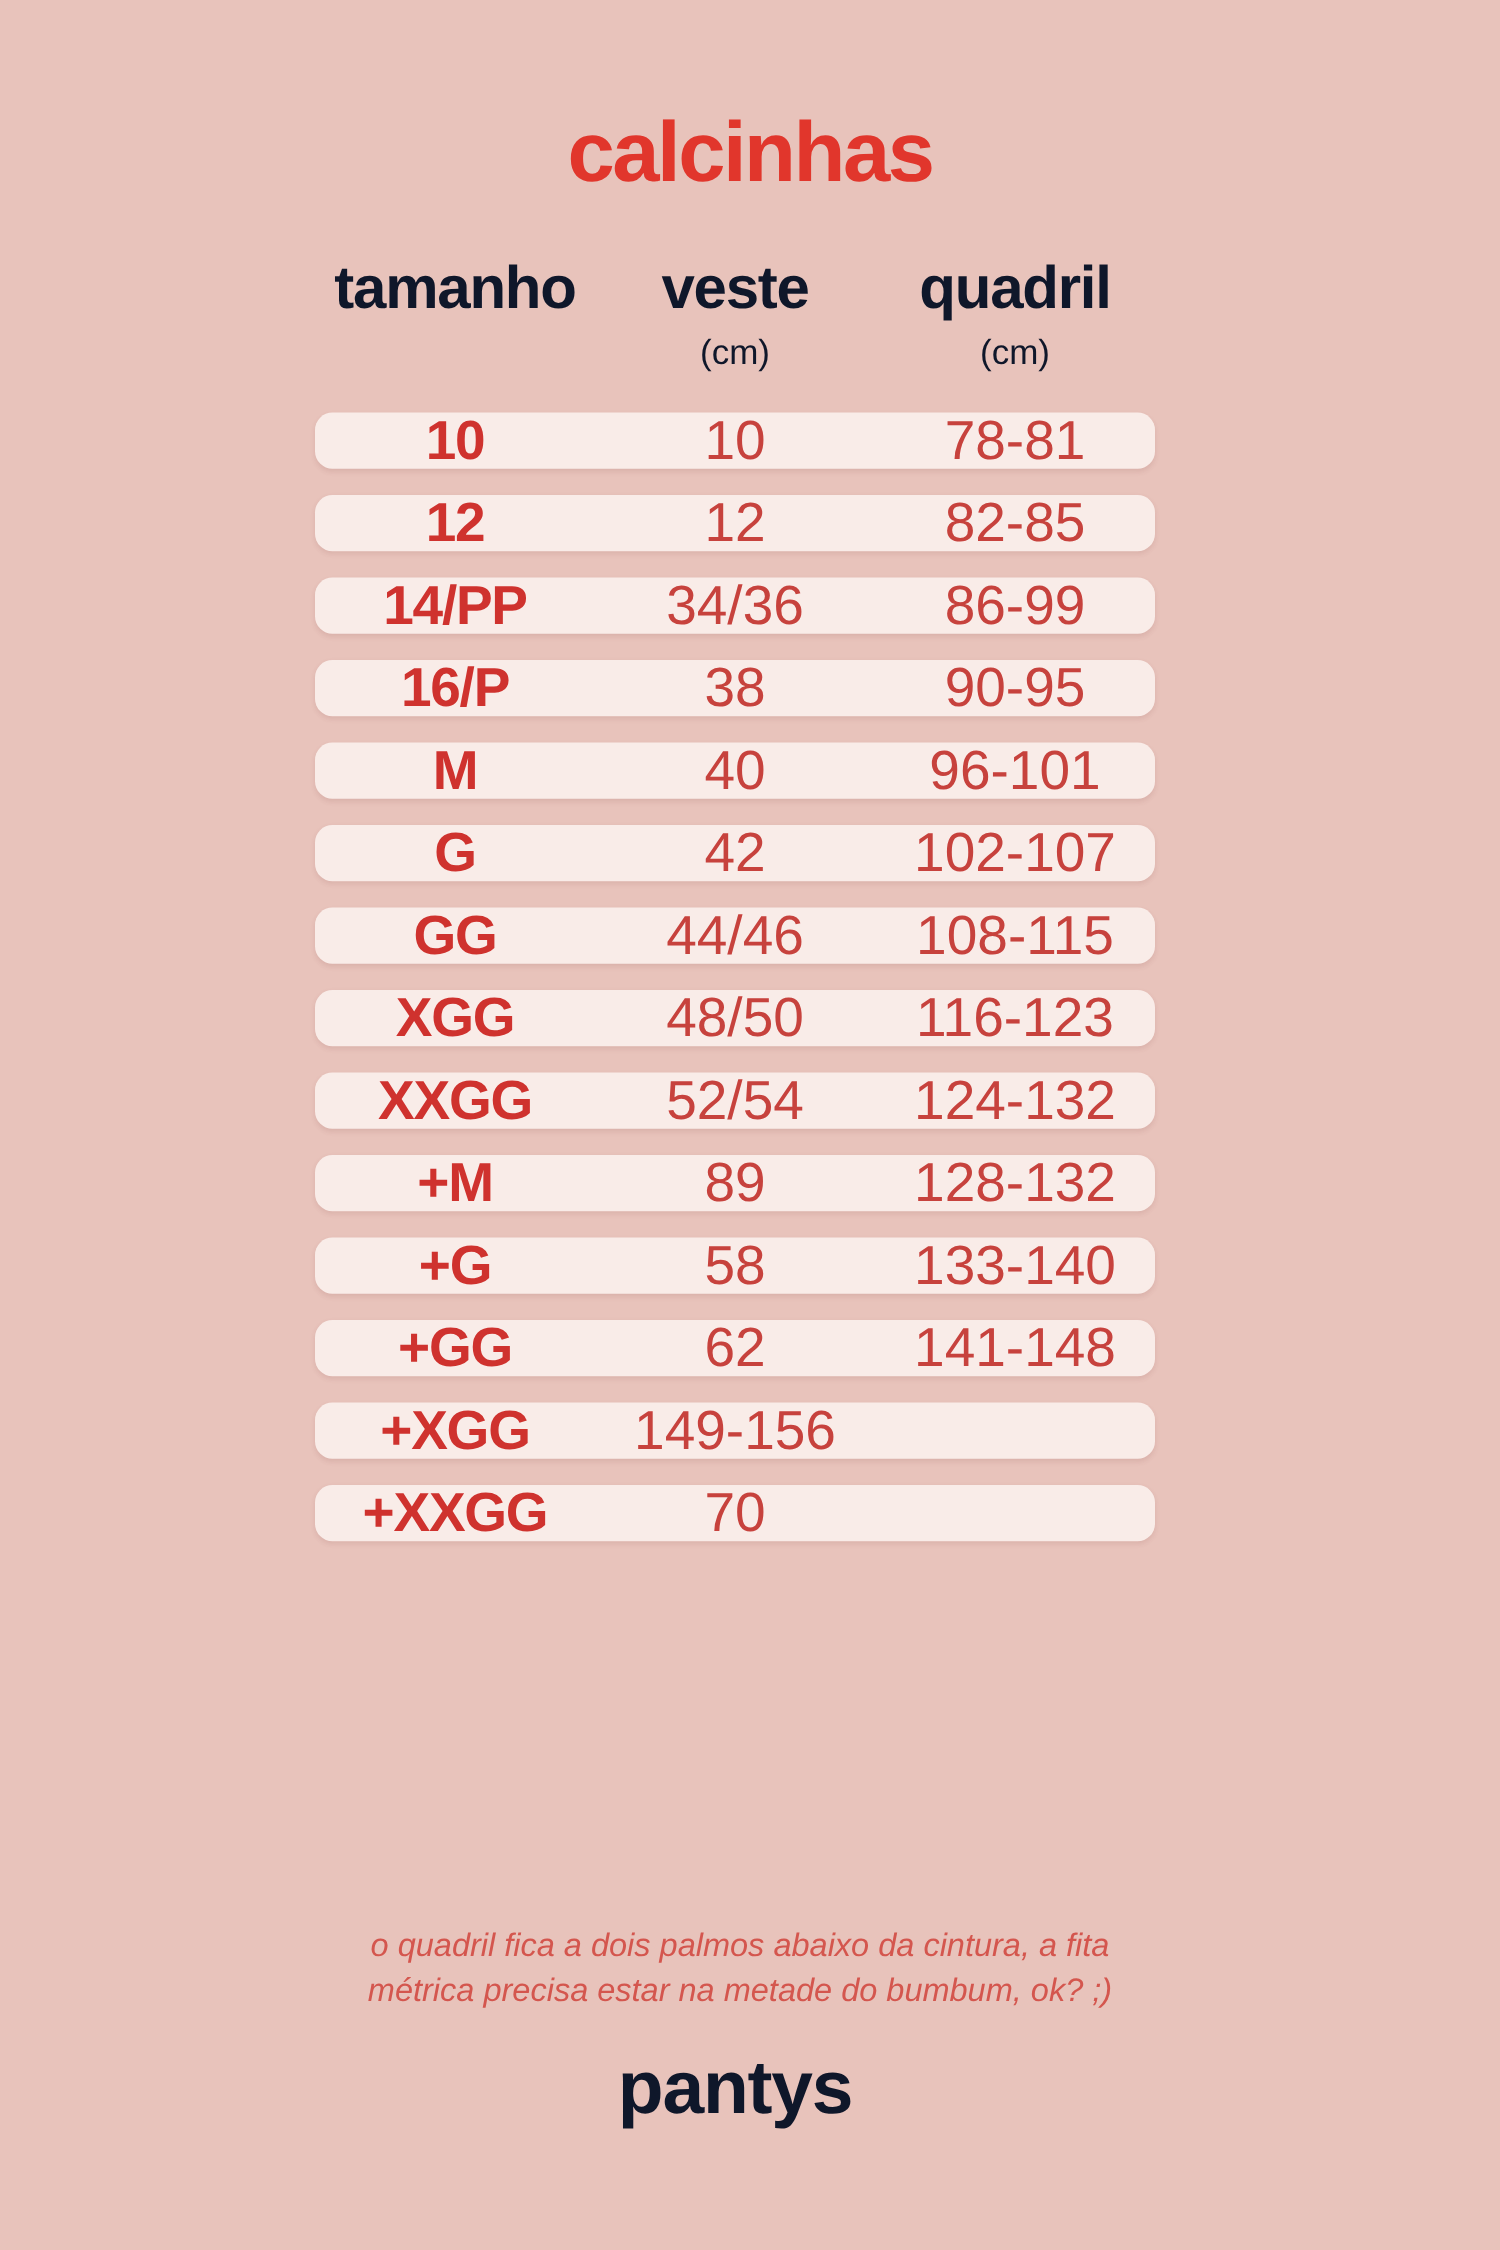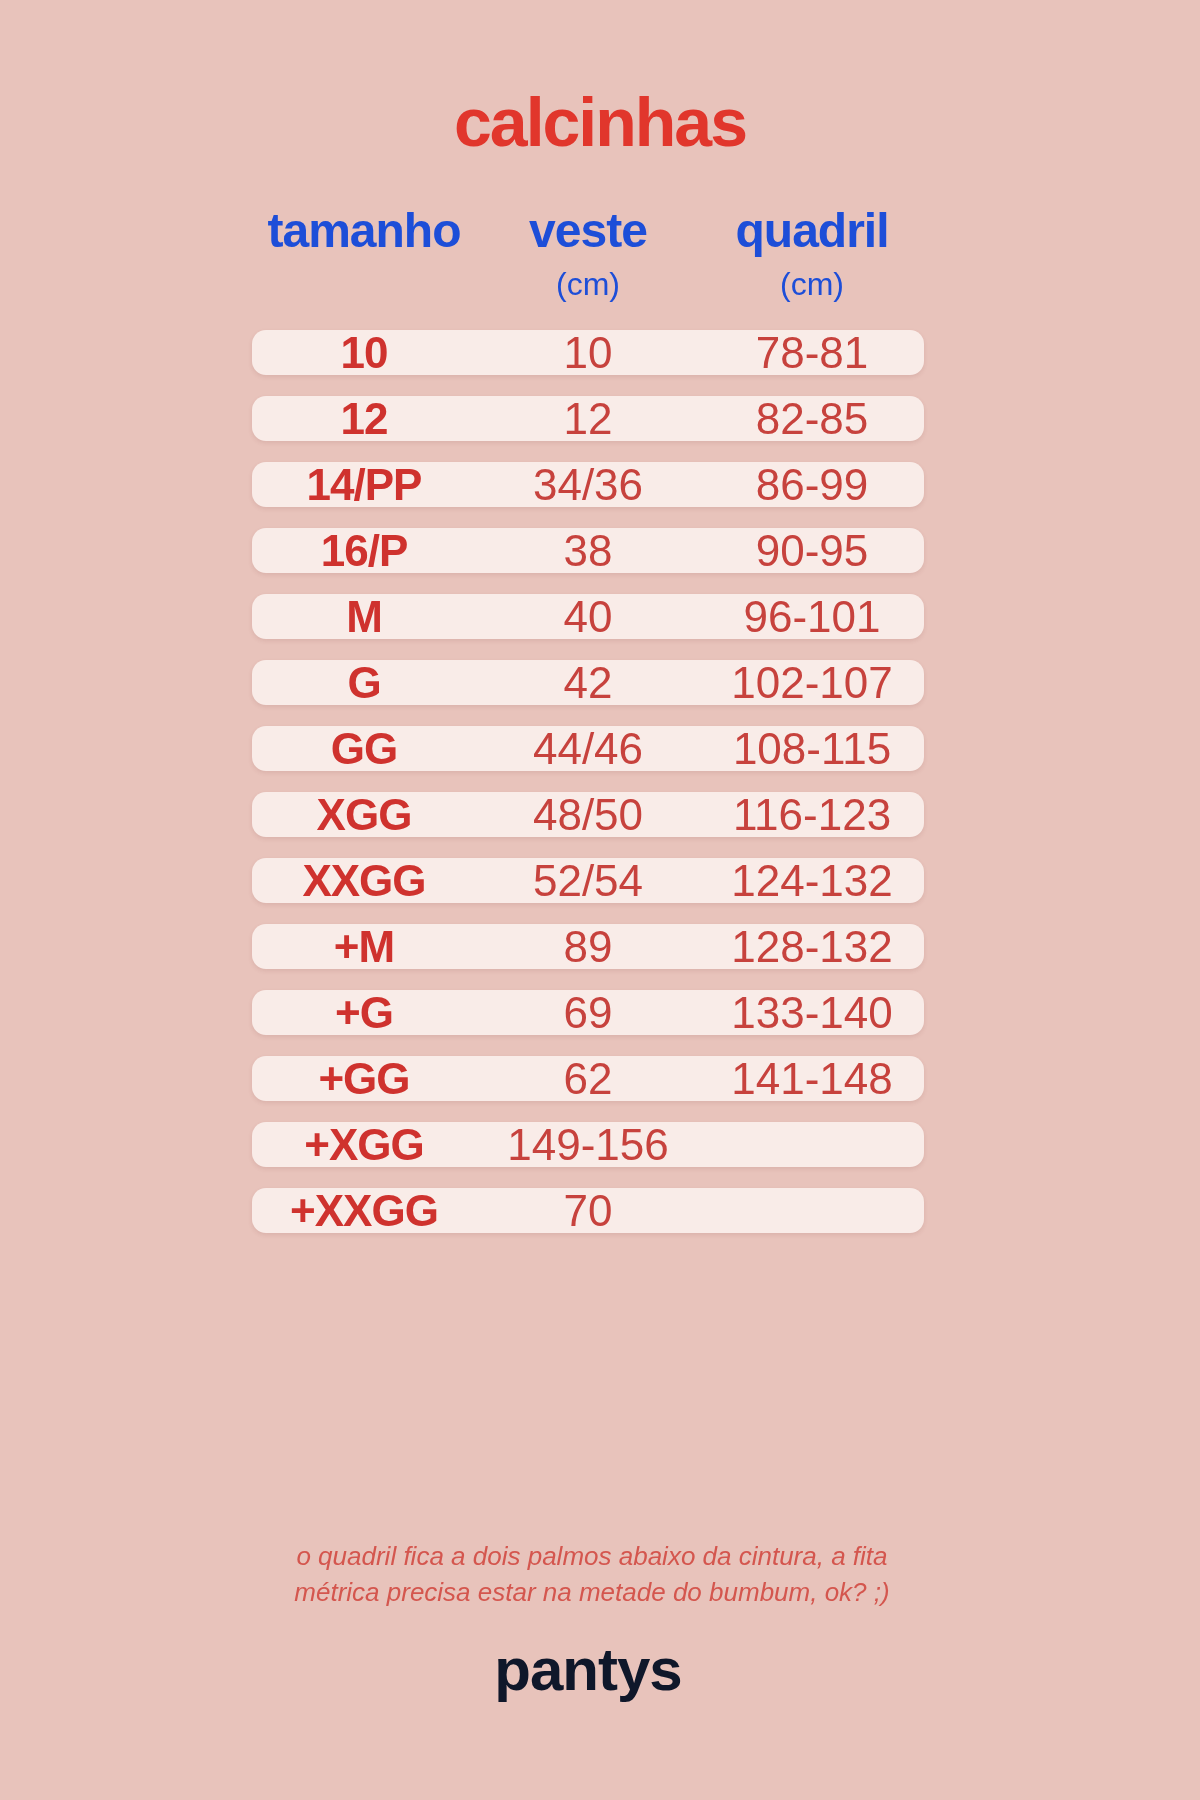--- a/index.html
+++ b/index.html
@@ -34,32 +34,32 @@
   .header-row {
     position: absolute;
     top: 206px;
     left: 252px;
     width: 672px;
     display: grid;
     grid-template-columns: 1fr 1fr 1fr;
   }
   .header-cell {
     text-align: center;
-    color: #1d4ed8;
+    color: #0f172a;
   }
   .header-label {
     display: block;
     font-size: 48px;
     font-weight: bold;
     line-height: 1.05;
     letter-spacing: -1px;
   }
   .header-unit {
     display: block;
-    font-size: 32px;
+    font-size: 28px;
     font-weight: normal;
     margin-top: 12px;
     min-height: 30px;
     line-height: 1;
   }
   .table {
     position: absolute;
     top: 330px;
     left: 252px;
     width: 672px;
@@ -181,21 +181,21 @@
       <span class="cell veste">52/54</span>
       <span class="cell quadril">124-132</span>
     </div>
       <div class="row">
       <span class="cell size">+M</span>
       <span class="cell veste">89</span>
       <span class="cell quadril">128-132</span>
     </div>
       <div class="row">
       <span class="cell size">+G</span>
-      <span class="cell veste">69</span>
+      <span class="cell veste">58</span>
       <span class="cell quadril">133-140</span>
     </div>
       <div class="row">
       <span class="cell size">+GG</span>
       <span class="cell veste">62</span>
       <span class="cell quadril">141-148</span>
     </div>
       <div class="row">
       <span class="cell size">+XGG</span>
       <span class="cell quadril">149-156</span>

